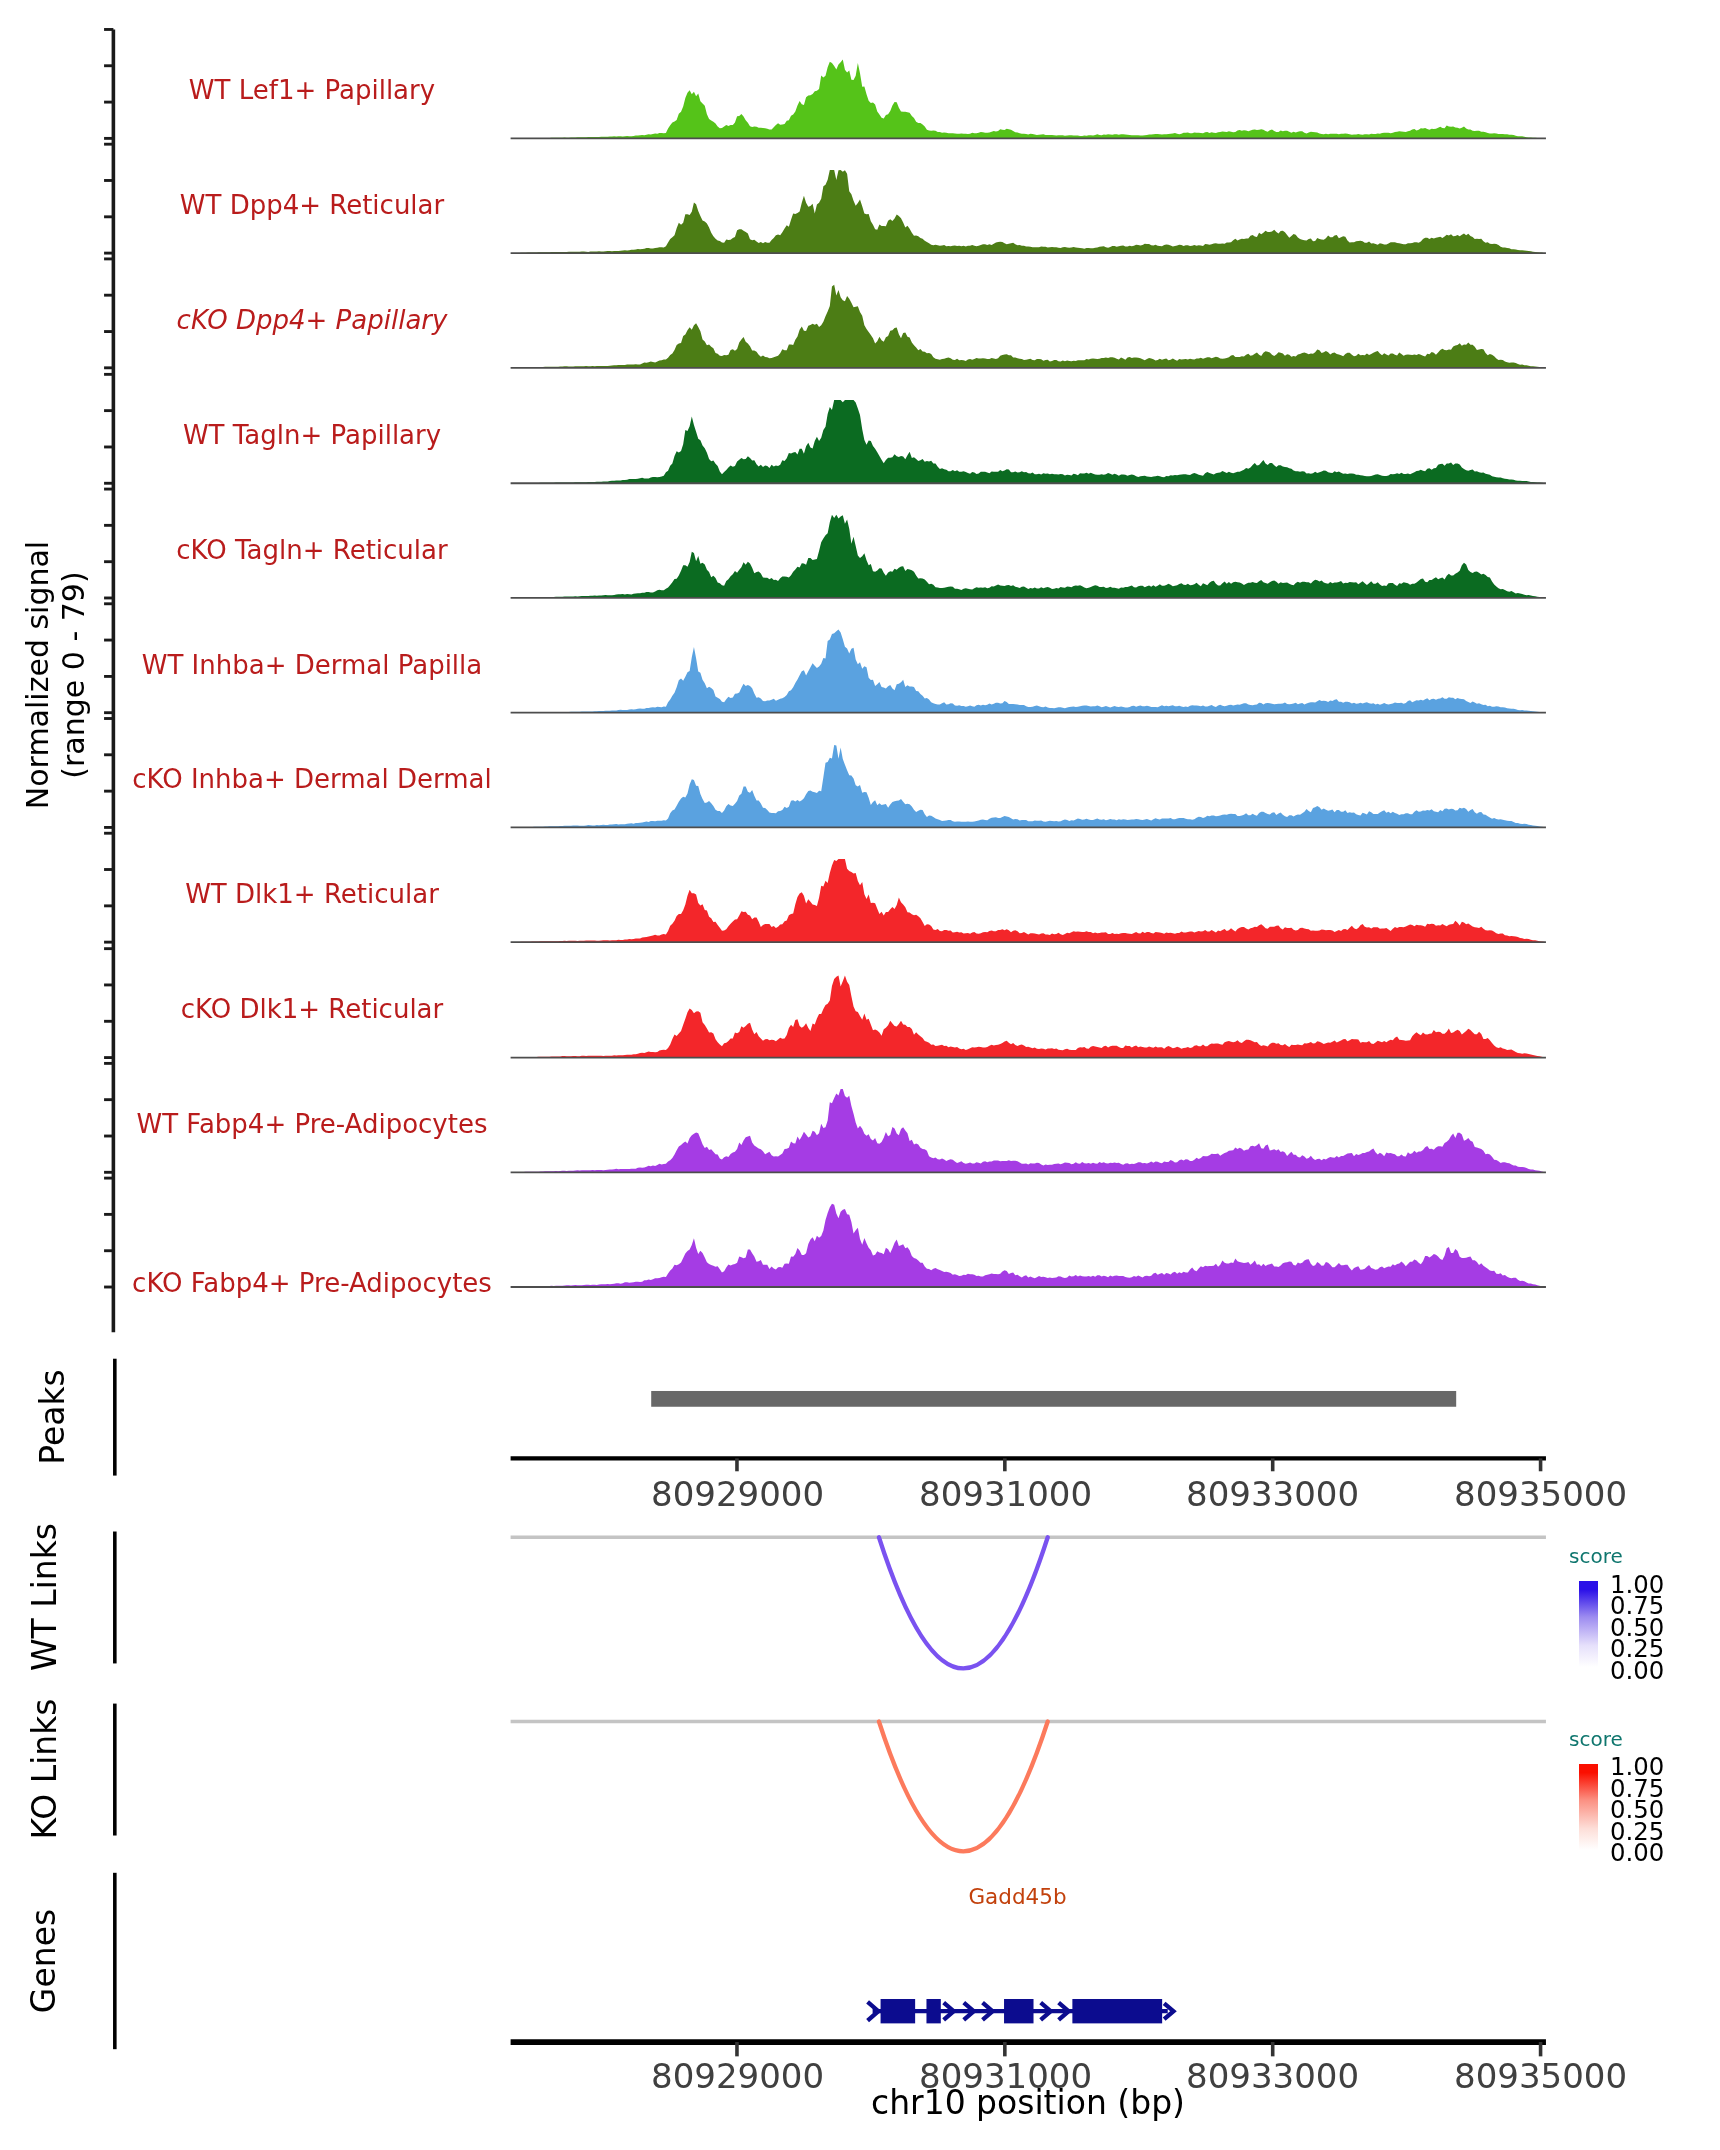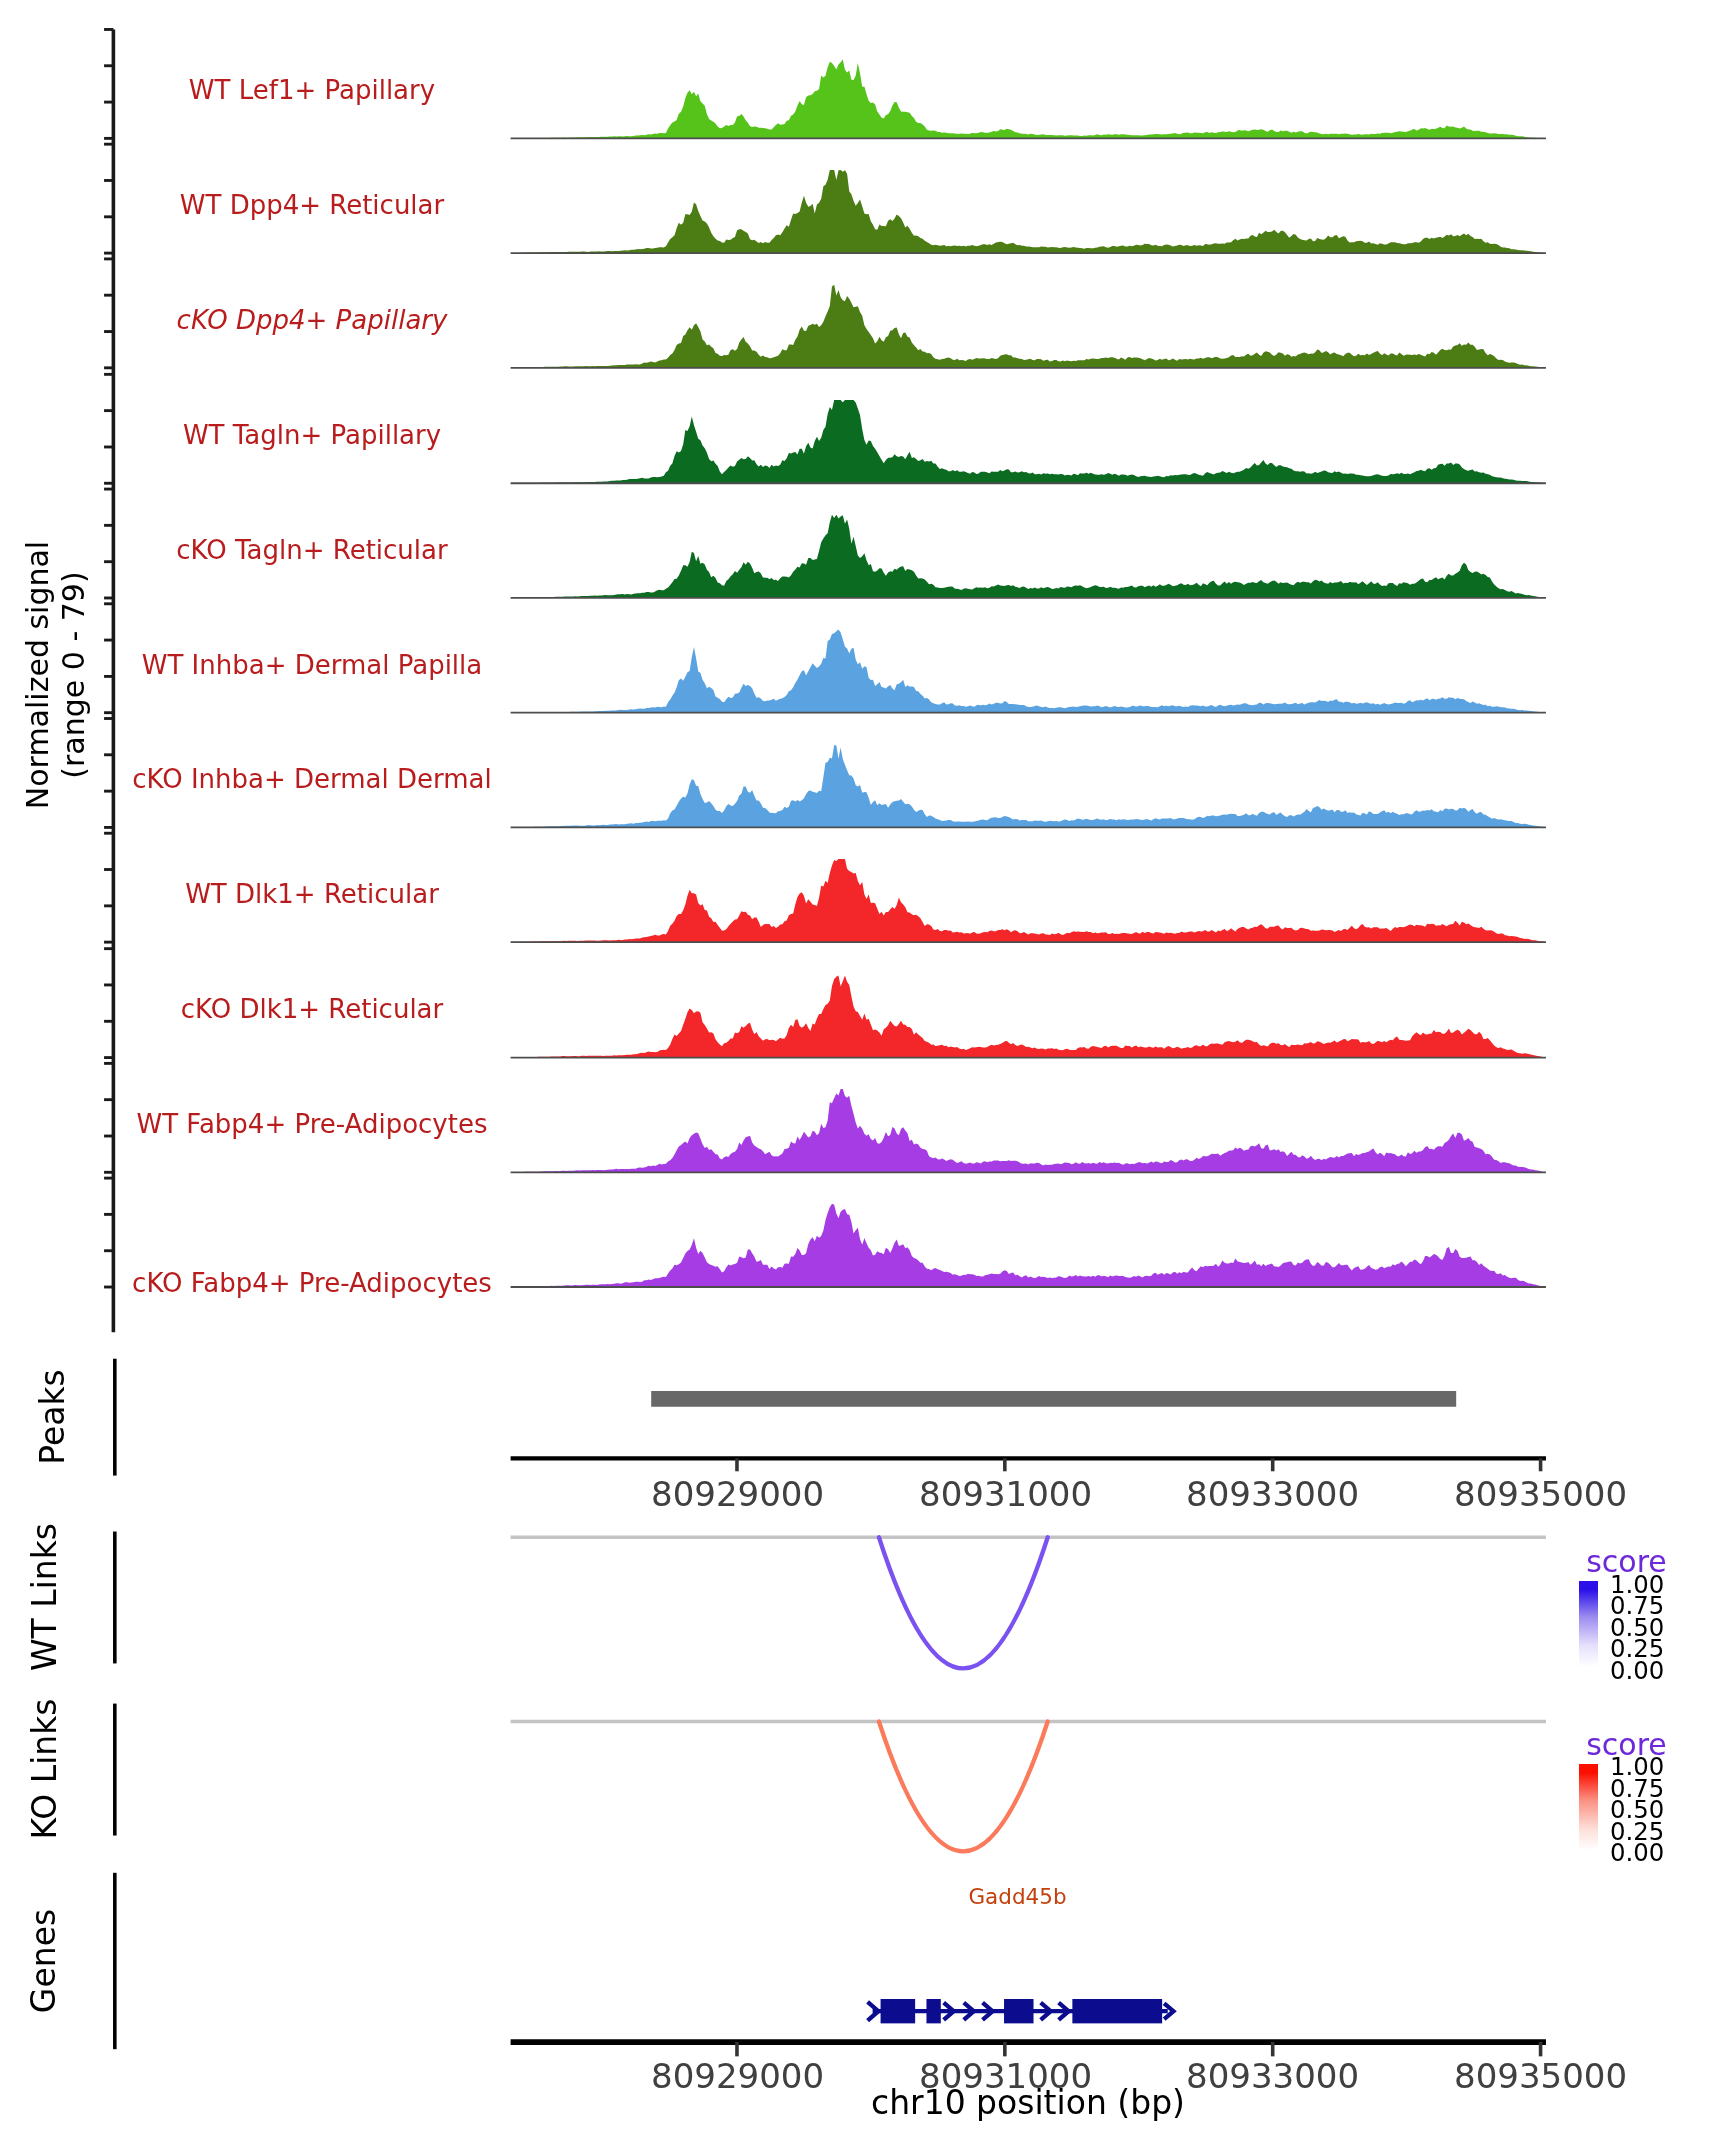--- a/index.html
+++ b/index.html
@@ -16,21 +16,21 @@
   .seclab{font-size:33px;}
   .track-label{
     position:absolute; left:122px; width:380px; text-align:center;
     font-size:26px; color:#b91c1c; white-space:nowrap;
   }
   .xtick-label{
     position:absolute; width:172px; text-align:center;
     font-size:34px; color:#404040; white-space:nowrap;
   }
   .legend-title{
-    position:absolute; width:115px; text-align:center; font-size:30px; color:#6d28d9;
+    position:absolute; width:115px; text-align:left; font-size:20px; color:#0f766e;
   }
   .legend-bar{
     position:absolute; width:18.6px; height:86px;
   }
   .legend-tick{
     position:absolute; font-size:24.4px; color:#000; transform:translateY(-50%);
     white-space:nowrap;
   }
   #axis2-title{
     position:absolute; left:777px; top:2083px; width:502px; text-align:center;

